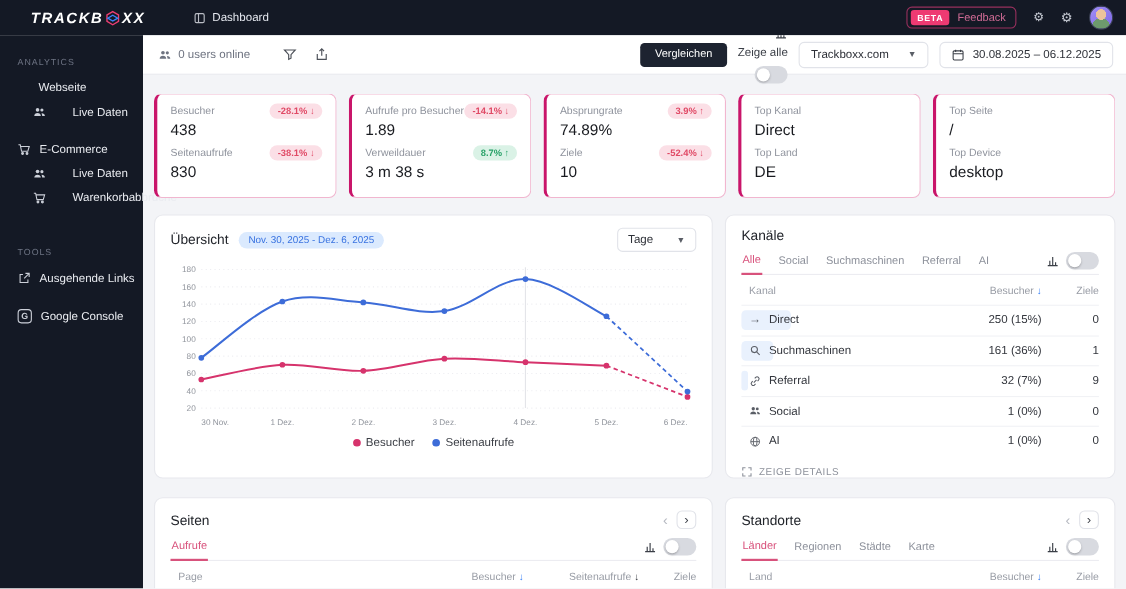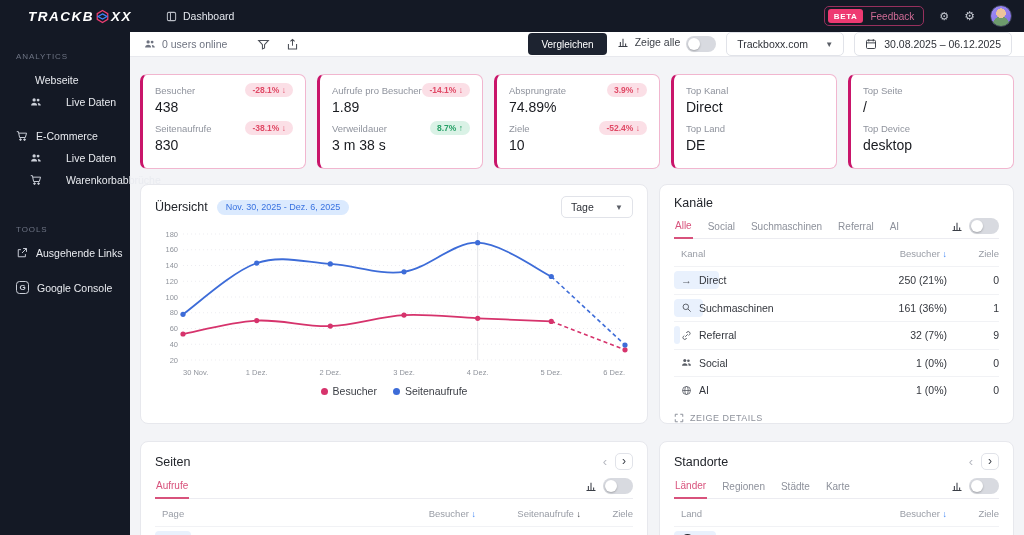--- a/index.html
+++ b/index.html
@@ -5,21 +5,21 @@
   * { box-sizing: border-box; margin: 0; padding: 0; }
   html,body { width:1024px; height:535px; overflow:hidden; }
   body { font-family:"Liberation Sans", sans-serif; background:#f3f4f7; color:#2e3138; }
   svg { display:block; }
 
   
   .topbar { height:32px; background:#141925; display:flex; align-items:center; padding:0 12px; }
   .logo { display:flex; align-items:center; color:#fff; font-weight:bold; font-style:italic;
           font-size:13.5px; letter-spacing:1.5px; margin-left:16px; }
   .logo svg { margin:0 1px; }
-  .nav-dash { display:flex; align-items:center; gap:6px; color:#e4e7ee; font-size:10.5px; margin-left:34px; cursor:pointer; }
+  .nav-dash { display:flex; align-items:center; gap:6px; color:#e4e7ee; font-size:10.5px; margin-left:44px; cursor:pointer; }
   .nav-dash svg { opacity:.8; }
   .nav-right { margin-left:auto; display:flex; align-items:center; gap:15px; }
   .feedback { display:flex; align-items:center; gap:7px; border:1px solid #97305d; border-radius:5px;
               padding:2px 9px 2px 3px; cursor:pointer; }
   .beta-pill { background:#ee3a72; color:#fff; font-size:8px; font-weight:bold; letter-spacing:.6px;
                padding:2.5px 6px; border-radius:3px; }
   .feedback-label { color:#cf6b95; font-size:10px; }
   .gear { color:#c3c7d0; font-size:12px; cursor:pointer; line-height:1; }
   .avatar { width:22px; height:22px; border-radius:50%; cursor:pointer; border:1px solid #3a4054;
     background:
@@ -45,21 +45,21 @@
 
   
   .controls { height:36px; background:#fff; border-bottom:1px solid #e8e9ee; display:flex;
               align-items:center; padding:0 12px; gap:8px; }
   .users-online { display:flex; align-items:center; gap:6px; color:#6e7380; font-size:10.5px; margin-left:2px; }
   .icon-btn { color:#4c5058; padding:4px; cursor:pointer; display:flex; }
   .icon-btn.funnel { margin-left:18px; }
   .ctl-right { margin-left:auto; display:flex; align-items:center; gap:10px; }
   .btn-dark { background:#1d2330; color:#fff; font-size:10px; padding:5.5px 13px; border-radius:4px;
               border:none; cursor:pointer; font-family:inherit; }
-  .zeige { display:flex; align-items:flex-start; gap:6px; font-size:10.5px; color:#3b3f47; cursor:pointer; }
+  .zeige { display:flex; align-items:flex-end; gap:6px; font-size:10.5px; color:#3b3f47; cursor:pointer;flex-direction:column; }
   .toggle { width:30px; height:16px; border-radius:9px; background:#d8dae0; position:relative; cursor:pointer; flex-shrink:0; }
   .toggle .knob { position:absolute; left:2px; top:2px; width:12px; height:12px; border-radius:50%;
                   background:#fff; box-shadow:0 1px 2px rgba(0,0,0,.25); }
   .select-box { display:flex; align-items:center; justify-content:space-between; gap:8px;
                 border:1px solid #e1e3e9; border-radius:5px; background:#fff; padding:5px 10px;
                 font-size:10.5px; color:#2e3138; cursor:pointer;text-align:right; }
   .site-select { width:118px; }
   .caret { font-size:8px; color:#5a5e66; }
   .date-box { display:flex; align-items:center; gap:7px; border:1px solid #e1e3e9; border-radius:5px;
               padding:5px 10px; font-size:10.5px; color:#2e3138; cursor:pointer; }
@@ -449,21 +449,21 @@
             <span class="col-b"><span>Besucher</span> <span class="sort-arrow blue">↓</span></span>
             <span class="col-z">Ziele</span>
           </div>
 
           <div class="trow">
             <span class="cell-label">
                 <span class="bar" style="width: 25.2%;"></span>
                 <span class="ricon">→</span>
                 <span>Direct</span>
               </span>
-            <span class="col-b">250 (21%)</span>
+            <span class="col-b">250 (15%)</span>
             <span class="col-z">0</span>
           </div>
           <div class="trow">
             <span class="cell-label">
                 <span class="bar" style="width: 16.2%;"></span>
                 <span class="ricon">
                   <svg width="11" height="11" viewBox="0 0 16 16" fill="none" stroke="currentColor" stroke-width="1.4">
                     <circle cx="7" cy="7" r="4"></circle>
                     <path d="M10.2 10.2L14 14"></path>
                   </svg>

